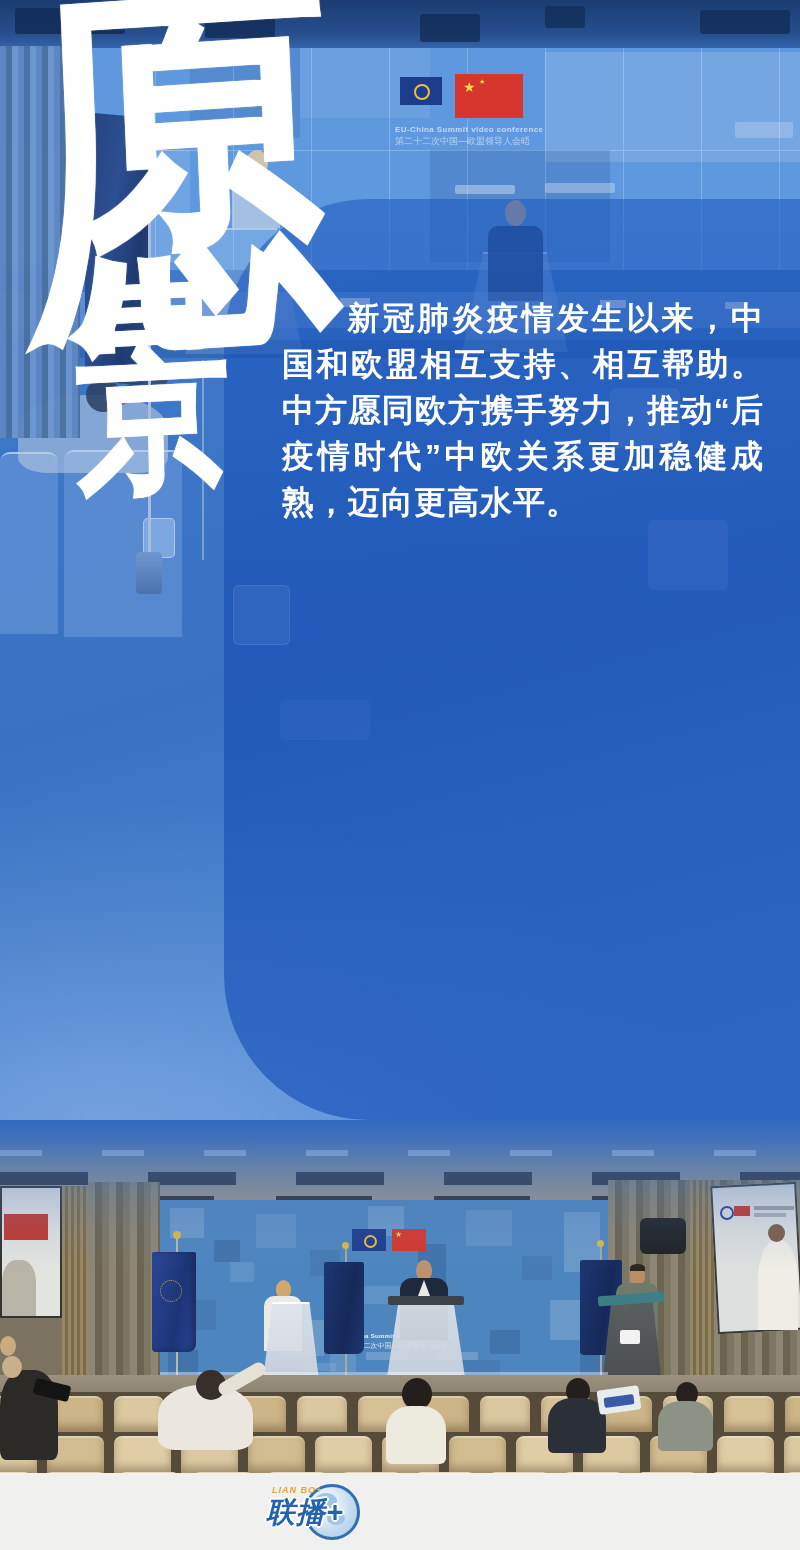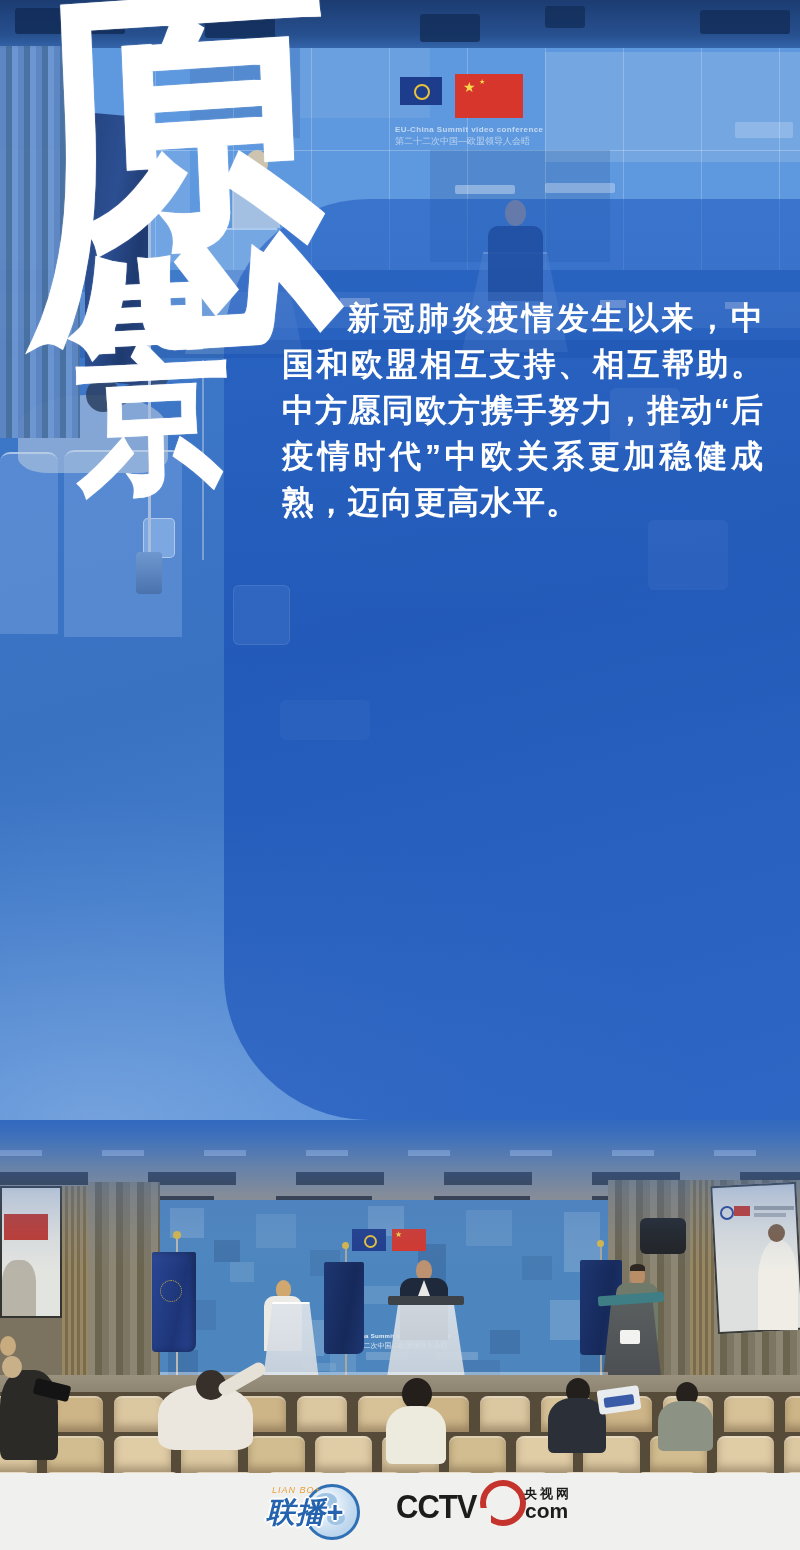--- a/index.html
+++ b/index.html
@@ -68,21 +68,21 @@
   .chairbase{position:absolute;left:0;top:272px;width:800px;height:81px;background:#564a38;}
   .chair{position:absolute;border-radius:8px 8px 0 0;box-shadow:inset 0 -6px 8px rgba(60,40,20,.35),inset 0 2px 0 rgba(255,255,255,.35);}
   .wash{position:absolute;left:0;top:0;width:800px;height:150px;pointer-events:none;z-index:40;
     background:linear-gradient(180deg,rgba(47,104,192,.95) 0%,rgba(50,108,195,.6) 30px,rgba(80,120,190,.28) 75px,rgba(100,130,190,.1) 115px,transparent 150px);}
   
   #footer{position:absolute;left:0;top:1473px;width:800px;height:77px;background:#f0f0ee;}
   #lianbo{position:absolute;left:266px;top:7px;width:110px;height:64px;}
   .globe{position:absolute;left:38px;top:4px;width:50px;height:50px;border-radius:50%;
     border:3px solid #2f6fb4;background:radial-gradient(circle at 35% 35%,#eef5fc 20%,#c3daef 60%,#a8c9e6 100%);}
   .land{position:absolute;border-radius:50%;background:#9fc4e4;}
-  .lianbo-super{position:absolute;left:6px;top:5px;font-size:9px;font-weight:400;font-style:italic;
+  .lianbo-super{position:absolute;left:6px;top:5px;font-size:9px;font-weight:700;font-style:italic;
     color:#e8a23c;letter-spacing:1px;}
   .lianbo-name{position:absolute;left:0;top:13px;font-size:29px;font-weight:900;font-style:italic;
     color:#2563ae;letter-spacing:1px;
     text-shadow:-2px 0 #fff,2px 0 #fff,0 -2px #fff,0 2px #fff,-1px -1px #fff,1px 1px #fff,-1px 1px #fff,1px -1px #fff;}
   #cctv{position:absolute;left:396px;top:9px;width:190px;height:58px;}
   .cctv-ring{position:absolute;left:84px;top:-2px;width:34px;height:34px;border-radius:50%;
     border:6px solid #c5342c;}
   .cctv-ringcut{position:absolute;left:78px;top:26px;width:17px;height:17px;background:#f0f0ee;}
   .cctv-word{position:absolute;left:0;top:8px;font-size:31px;font-weight:900;color:#1c1c1c;
     letter-spacing:-1px;transform:scaleY(1.05);}
@@ -310,22 +310,15 @@
 
   <div id="footer">
     <div id="lianbo">
       <div class="globe">
         <div class="land" style="left:8px;top:6px;width:22px;height:16px;"></div>
         <div class="land" style="left:20px;top:24px;width:18px;height:14px;"></div>
       </div>
       <div class="lianbo-super">LIAN BO+</div>
       <div class="lianbo-name">联播+</div>
     </div>
-    <div id="cctv">
-      <div class="cctv-ring"></div>
-      <div class="cctv-ringcut"></div>
-      <div class="cctv-word">CCTV</div>
-      <div class="cctv-cn">央视网</div>
-      <div class="cctv-com">com</div>
-    </div>
   </div>
 
 </div>
 
 </body></html>

